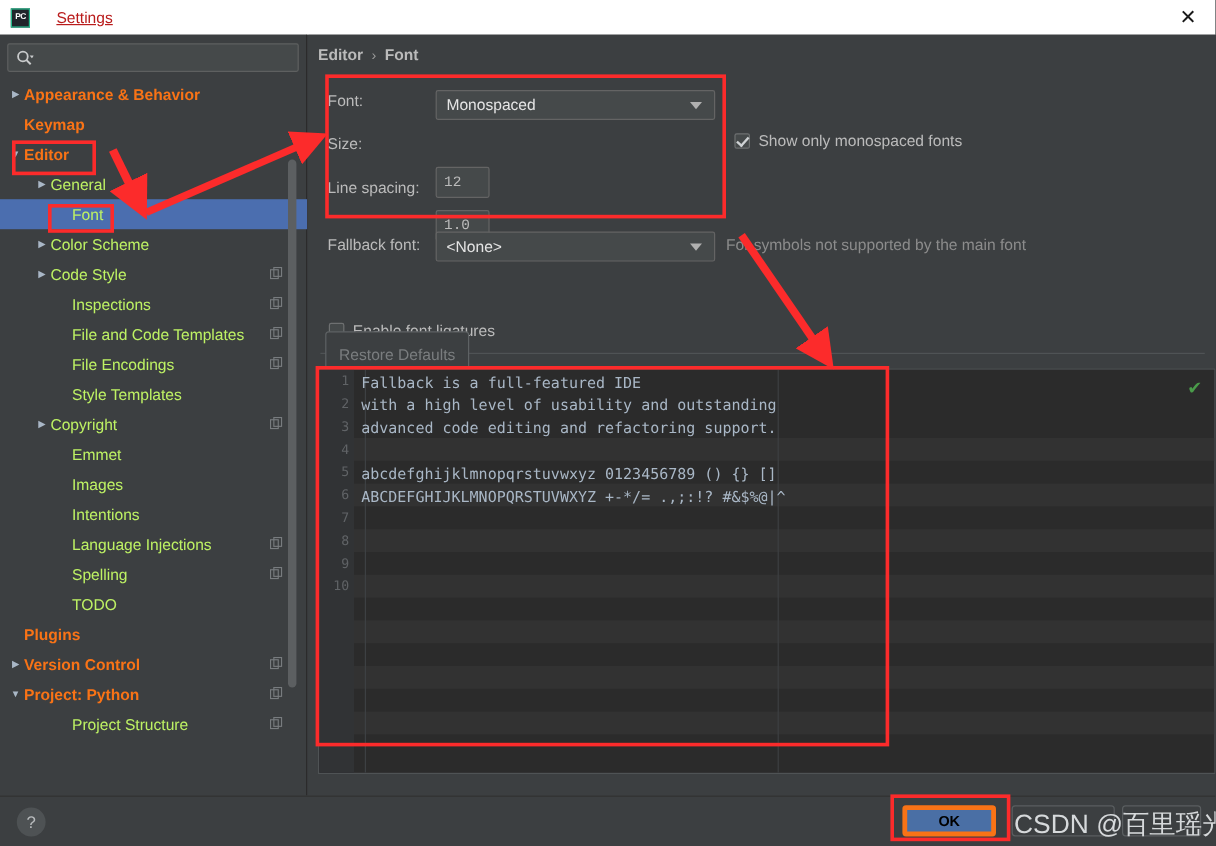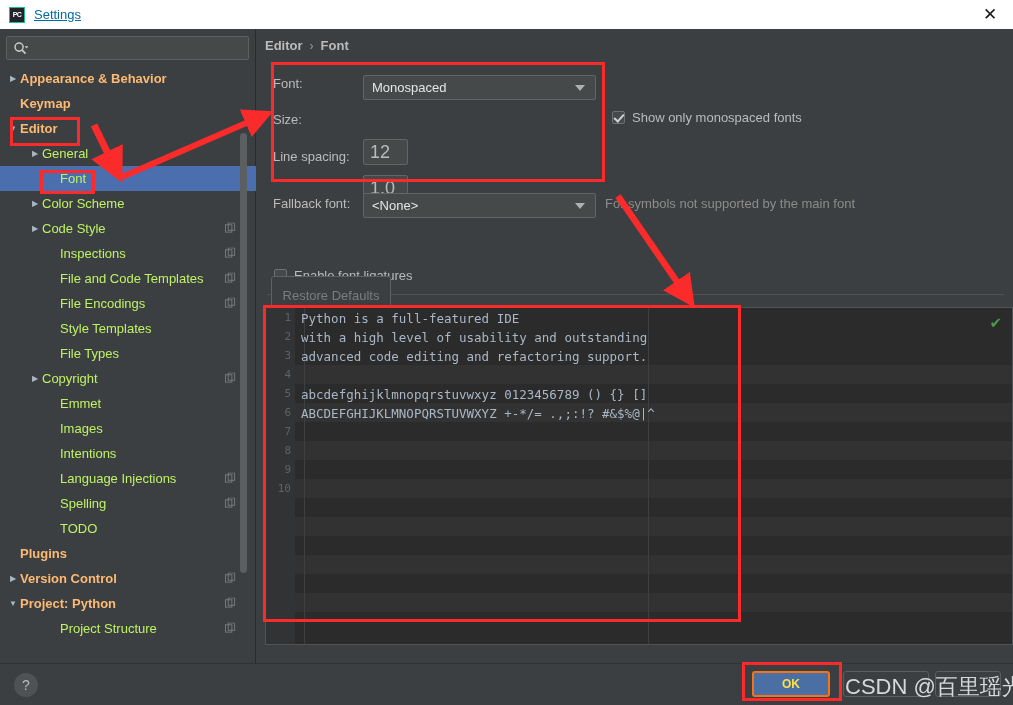--- a/index.html
+++ b/index.html
@@ -17,21 +17,21 @@
     background: #ffffff; display: flex; align-items: center;
   }
   .title-icon {
     margin-left: 9px; width: 16px; height: 16px;
     background: #21252b; border: 1px solid #25b98c;
     color: #ffffff; font-size: 7px; font-weight: bold;
     display: flex; align-items: center; justify-content: center;
     letter-spacing: -0.5px; font-family: "Liberation Sans", sans-serif;
   }
   .title-text {
-    margin-left: 9px; font-size: 13px; color: #0369a1; text-decoration: underline;
+    margin-left: 22px; font-size: 13px; color: #b91c1c; text-decoration: underline;
   }
   .title-close {
     position: absolute; right: 0; top: 0; width: 46px; height: 29px;
     display: flex; align-items: center; justify-content: center;
     font-size: 17px; color: #1a1a1a; font-family: "Liberation Sans", sans-serif;
   }
 
   
   .body-area {
     position: absolute; left: 0; top: 29px; width: 1013px; height: 634px;
@@ -61,21 +61,21 @@
   .tree-row {
     position: relative; height: 25px; display: flex; align-items: center;
     color: #a9b7c6; font-size: 13px; white-space: nowrap;
   }
   .tree-row.selected { background: #4b6eaf; }
   .tree-row .twisty {
     width: 14px; display: flex; align-items: center; justify-content: center;
     font-size: 8px; color: #a9b7c6;
   }
   .tree-row .label { color: #bef264; }
-  .tree-row.bold .label { font-weight: bold; color: #fdba74; }
+  .tree-row.bold .label { font-weight: bold; color: #f97316; }
   .tree-row .copy-icon {
     position: absolute; right: 20px; top: 50%; transform: translateY(-50%);
     opacity: 0.75;
   }
   
   .lvl0 { padding-left: 6px; }
   .lvl1 { padding-left: 28px; }
   .lvl2 { padding-left: 46px; }
 
   .sb-track {
@@ -108,23 +108,23 @@
     padding: 0 4px 0 8px; color: #e5e5e5; font-size: 13px;
   }
   .combo .val { flex: 1; }
   .combo .caret {
     width: 0; height: 0; border-left: 5px solid transparent;
     border-right: 5px solid transparent; border-top: 6px solid #b0b0b0;
     margin-right: 6px;
   }
   .textfield {
     height: 24px; background: #45494a; border: 1px solid #646464;
-    border-radius: 2px; color: #bbbbbb; font-size: 18px;
+    border-radius: 2px; color: #bbbbbb; font-size: 12px;
     display: flex; align-items: center; padding: 12px 6px;
-    font-family: Liberation Sans, sans-serif;
+    font-family: Liberation Mono, monospace;
   }
 
   .cbrow { position: absolute; display: flex; align-items: center; gap: 7px; }
   .cbox {
     width: 13px; height: 13px; background: #45494a;
     border: 1px solid #6e7071; border-radius: 2px; position: relative;
   }
   .cbox.checked::after {
     content: "";
     position: absolute; left: 3px; top: 0px; width: 4px; height: 8px;
@@ -181,22 +181,22 @@
     position: absolute; left: 0; top: 663px; width: 1013px; height: 42px;
     background: #3c3f41; border-top: 1px solid #323232;
   }
   .help-btn {
     position: absolute; left: 14px; top: 9px; width: 24px; height: 24px;
     border-radius: 50%; background: #4e5254; color: #b8bbbd;
     font-size: 14px; display: flex; align-items: center; justify-content: center;
   }
   .ok-btn {
     position: absolute; left: 752px; top: 7px; width: 78px; height: 26px;
-    background: #4a6fa5; border: 2px solid #f97316; border-radius: 3px;
-    color: #fde047; font-size: 12px; font-weight: bold;
+    background: #4a6fa5; border: 4px solid #f97316; border-radius: 3px;
+    color: #000000; font-size: 12px; font-weight: bold;
     display: flex; align-items: center; justify-content: center;
   }
   .ghost-btn {
     position: absolute; top: 7px; height: 26px;
     border: 1px solid #5a5e60; border-radius: 3px; background: #3c3f41;
   }
   .watermark-csdn {
     position: absolute; left: 845px; top: 672px;
     font-size: 22px; color: #d6d9db; letter-spacing: 0px;
     font-family: "Liberation Sans", sans-serif; white-space: nowrap;
@@ -291,24 +291,20 @@
             <span class="twisty"></span>
             <span class="label">File Encodings</span>
             <span class="copy-icon"><svg width="11" height="11" viewBox="0 0 12 12">
                 <rect x="0.5" y="2.5" width="7" height="8" fill="none" stroke="#8d9194"></rect>
                 <rect x="3.5" y="0.5" width="7" height="8" fill="none" stroke="#8d9194"></rect>
               </svg></span>
           </div>
           <div class="tree-row lvl2">
             <span class="twisty"></span>
             <span class="label">Style Templates</span>
-          </div>
-          <div class="tree-row lvl2">
-            <span class="twisty"></span>
-            <span class="label">File Types</span>
           </div>
           <div class="tree-row lvl1">
             <span class="twisty">▶</span>
             <span class="label">Copyright</span>
             <span class="copy-icon"><svg width="11" height="11" viewBox="0 0 12 12">
                 <rect x="0.5" y="2.5" width="7" height="8" fill="none" stroke="#8d9194"></rect>
                 <rect x="3.5" y="0.5" width="7" height="8" fill="none" stroke="#8d9194"></rect>
               </svg></span>
           </div>
           <div class="tree-row lvl2">
@@ -446,21 +442,21 @@
             <div class="gutter-line" style="top: 79px;">5</div>
             <div class="gutter-line" style="top: 98px;">6</div>
             <div class="gutter-line" style="top: 117px;">7</div>
             <div class="gutter-line" style="top: 136px;">8</div>
             <div class="gutter-line" style="top: 155px;">9</div>
             <div class="gutter-line" style="top: 174px;">10</div>
           </div>
         <div class="guide-line" style="left:38px;"></div>
         <div class="guide-line" style="left:382px;"></div>
         <div class="code-area" id="code-area">
-            <div class="code-line" style="top: 3px;">Python is a full-featured IDE</div>
+            <div class="code-line" style="top: 3px;">Fallback is a full-featured IDE</div>
             <div class="code-line" style="top: 22px;">with a high level of usability and outstanding</div>
             <div class="code-line" style="top: 41px; text-align: center;">advanced code editing and refactoring support.</div>
             <div class="code-line" style="top: 60px;"></div>
             <div class="code-line" style="top: 79px;">abcdefghijklmnopqrstuvwxyz 0123456789 () {} []</div>
             <div class="code-line" style="top: 98px;">ABCDEFGHIJKLMNOPQRSTUVWXYZ +-*/= .,;:!? #&amp;$%@|^</div>
             <div class="code-line" style="top: 117px;"></div>
             <div class="code-line" style="top: 136px;"></div>
             <div class="code-line" style="top: 155px;"></div>
             <div class="code-line" style="top: 174px;"></div>
           </div>

